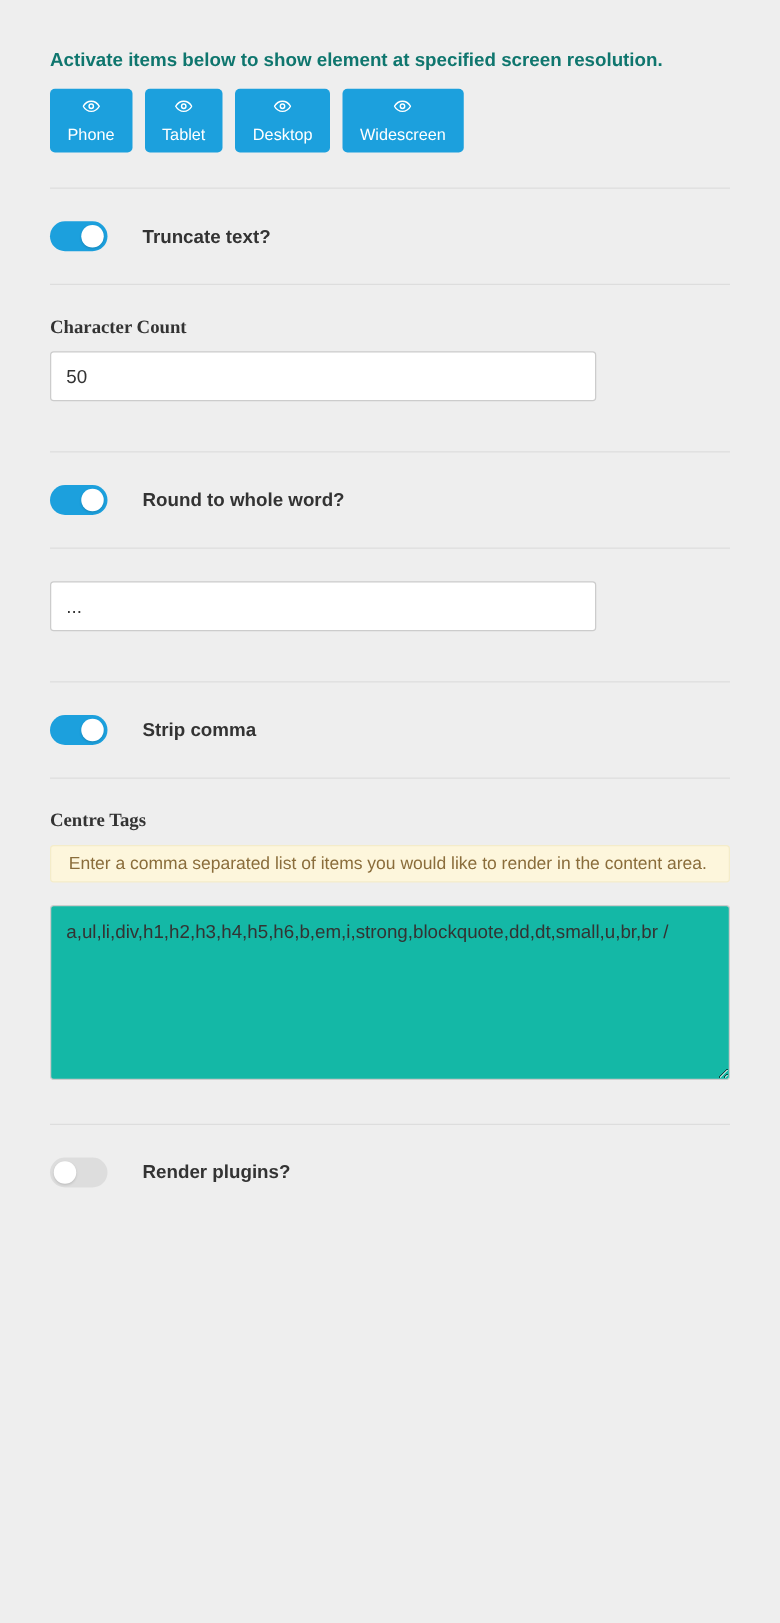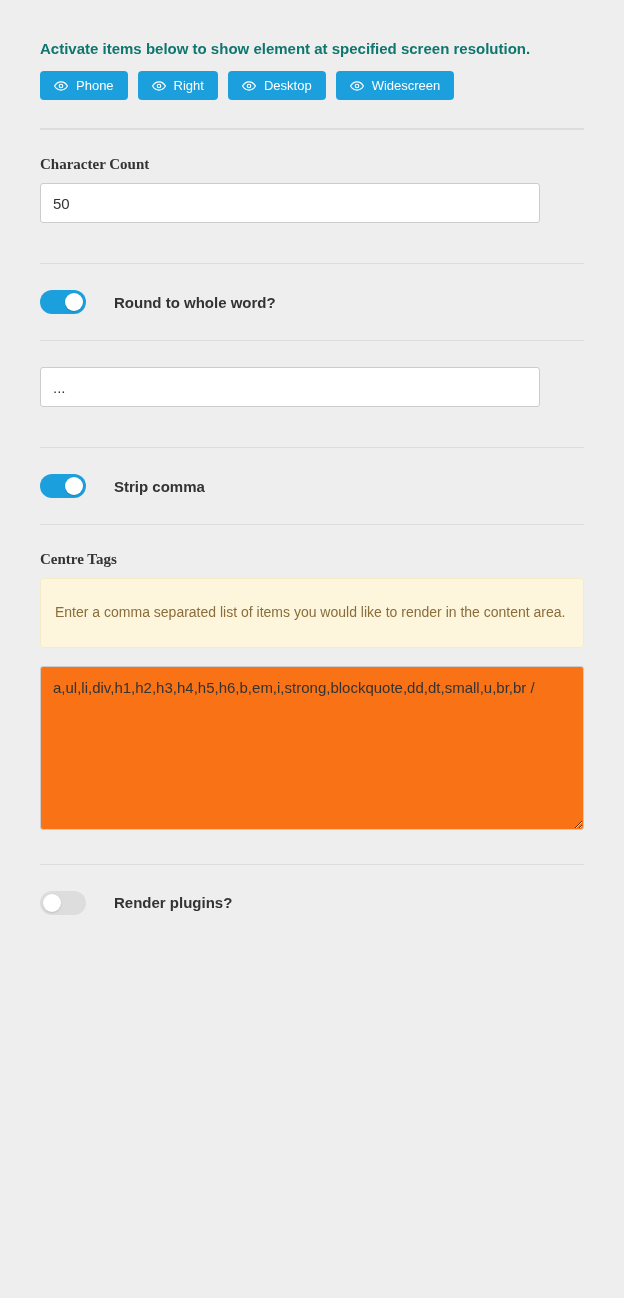--- a/index.html
+++ b/index.html
@@ -34,20 +34,21 @@
     align-items: center;
     gap: 8px;
     background: #1ca0dd;
     color: #fff;
     border: none;
     border-radius: 4px;
     padding: 7px 14px;
     font-size: 13px;
     font-weight: 400;
     cursor: pointer;
+    flex-direction: column;
   }
   .btn .eye-icon {
     display: inline-block;
     width: 14px;
     height: 14px;
   }
   .divider {
     border: none;
     border-top: 1px solid #ddd;
     margin: 0;
@@ -96,46 +97,46 @@
   }
   .field-label {
     font-size: 15px;
     font-weight: 700;
     color: #333;
     display: block;
     margin-bottom: 10px;
     font-family: Liberation Serif, serif;
   }
   .text-input {
-    width: 500px;
+    width: 437px;
     max-width: 100%;
     height: 40px;
     border: 1px solid #ccc;
     border-radius: 3px;
     background: #fff;
     padding: 0 12px;
     font-size: 15px;
     color: #333;
   }
   .hint {
     background: #fdf6dc;
     border: 1px solid #f4ecc9;
     border-radius: 3px;
-    padding: 24px 14px;
+    padding: 4px 14px;
     font-size: 14px;
     color: #8a6d3b;
     margin-bottom: 18px;
     line-height: 1.4;
   }
   .textarea {
     width: 100%;
-    height: 164px;
+    height: 140px;
     border: 1px solid #ccc;
     border-radius: 3px;
-    background: #f97316;
+    background: #14b8a6;
     padding: 12px;
     font-size: 15px;
     color: #333;
     font-family: inherit;
     resize: vertical;
   }
   .seg-row {
     display: flex;
     gap: 10px;
   }
@@ -178,21 +179,21 @@
       </span>
       <span>Phone</span>
     </button>
     <button class="btn">
       <span class="eye-icon">
         <svg viewBox="0 0 24 24" width="14" height="14" fill="none" stroke="#fff" stroke-width="2">
             <path d="M1 12s4-7 11-7 11 7 11 7-4 7-11 7S1 12 1 12z"></path>
             <circle cx="12" cy="12" r="3"></circle>
           </svg>
       </span>
-      <span>Right</span>
+      <span>Tablet</span>
     </button>
     <button class="btn">
       <span class="eye-icon">
         <svg viewBox="0 0 24 24" width="14" height="14" fill="none" stroke="#fff" stroke-width="2">
             <path d="M1 12s4-7 11-7 11 7 11 7-4 7-11 7S1 12 1 12z"></path>
             <circle cx="12" cy="12" r="3"></circle>
           </svg>
       </span>
       <span>Desktop</span>
     </button>
@@ -202,20 +203,28 @@
             <path d="M1 12s4-7 11-7 11 7 11 7-4 7-11 7S1 12 1 12z"></path>
             <circle cx="12" cy="12" r="3"></circle>
           </svg>
       </span>
       <span>Widescreen</span>
     </button>
   </div>
 
   <hr class="divider">
 
+  <div class="section">
+    <div class="toggle-row">
+      <div class="toggle on">
+          <div class="knob"></div>
+        </div>
+      <span class="toggle-label">Truncate text?</span>
+    </div>
+  </div>
 
   <hr class="divider">
 
   <div class="section section-tight">
     <label class="field-label">Character Count</label>
     <input type="text" class="text-input" value="50" style="">
   </div>
 
   <hr class="divider">
 

